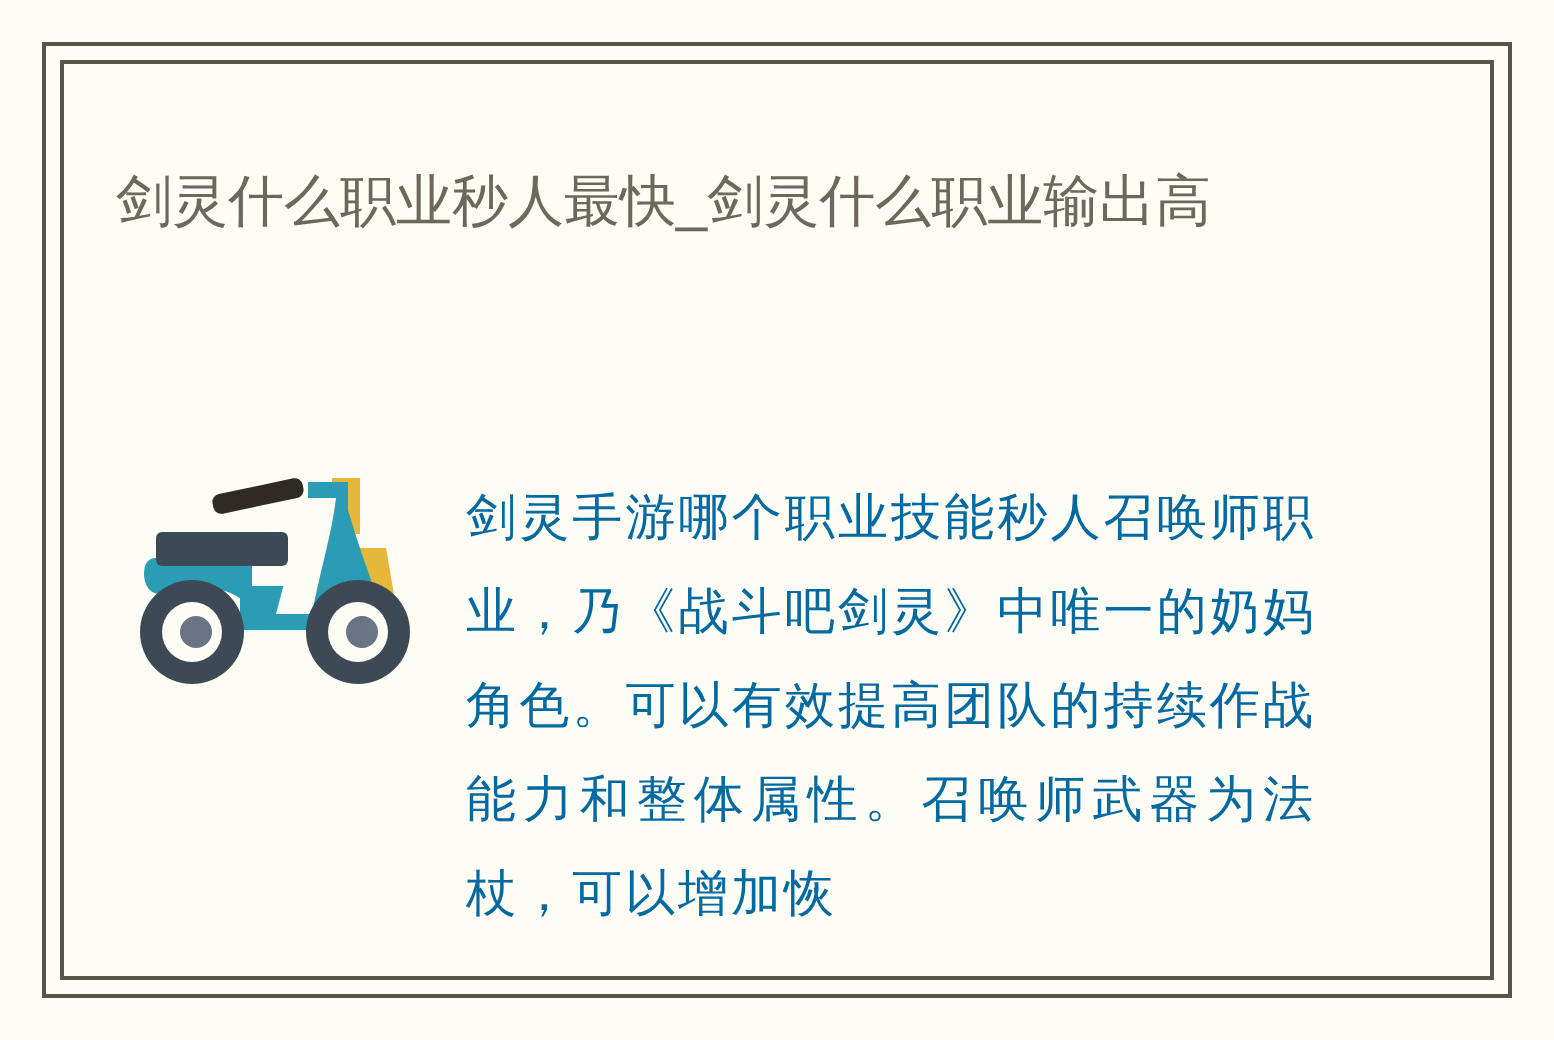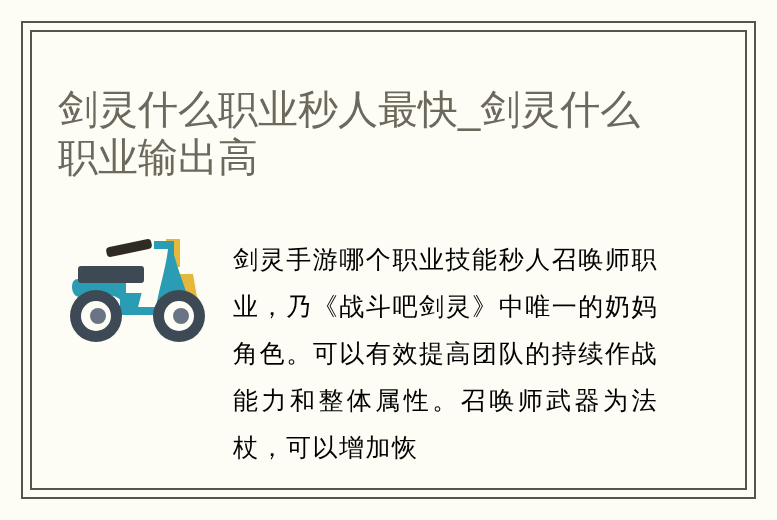--- a/index.html
+++ b/index.html
@@ -44,21 +44,21 @@
     pointer-events: none;
   }
 
   
   #page-title {
     position: absolute;
     left: 58px;
     top: 58px;
     width: 620px;
     color: #6d685c;
-    font-size: 40px;
+    font-size: 28px;
     line-height: 48px;
     font-weight: 400;
     letter-spacing: 0px;
     white-space: pre-wrap;
   }
 
   
   #content {
     position: absolute;
     left: 58px;
@@ -82,21 +82,21 @@
   }
 
   
   #body-text {
     position: absolute;
     left: 175px;
     top: 6px;
     width: 425px;
     height: 252px;
     overflow: hidden;
-    color: #000000;
+    color: #0369a1;
     font-family: "Liberation Serif", "DejaVu Serif", serif;
     font-size: 25px;
     line-height: 47px;
     letter-spacing: 1.5px;
     text-align: justify;
     word-break: break-all;
   }
 </style>
 </head>
 <body>

